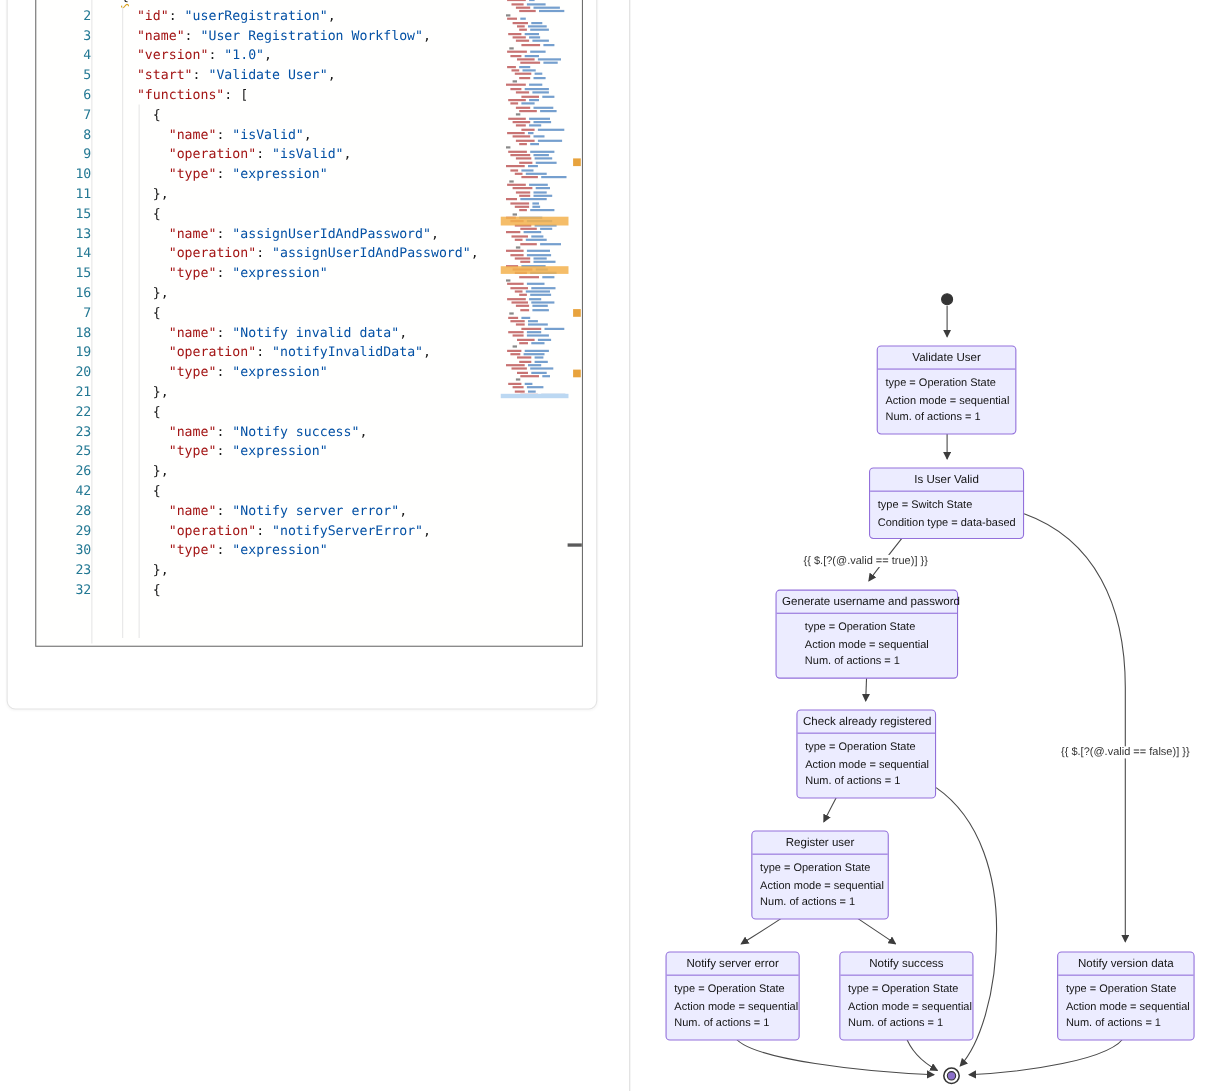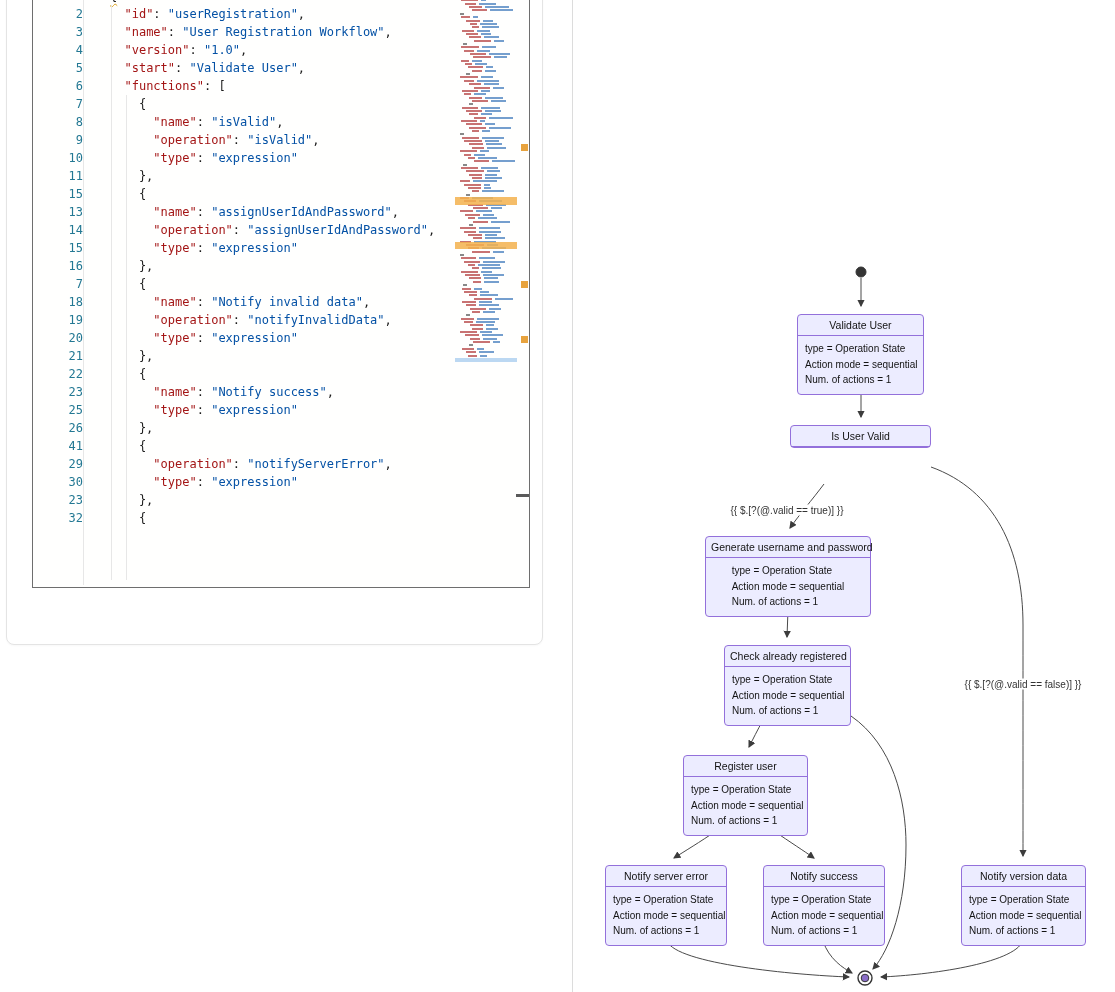--- a/index.html
+++ b/index.html
@@ -178,24 +178,28 @@
     <span class="ln">25</span>
     <span class="ct"><span class="tok-p">      </span><span class="tok-k">"type"</span><span class="tok-p">: </span><span class="tok-s">"expression"</span></span>
   </div>
 
   <div class="cl">
     <span class="ln">26</span>
     <span class="ct"><span class="tok-p">    },</span></span>
   </div>
 
   <div class="cl">
-    <span class="ln">41</span>
+    <span class="ln">42</span>
     <span class="ct"><span class="tok-p">    {</span></span>
   </div>
 
+  <div class="cl">
+    <span class="ln">28</span>
+    <span class="ct"><span class="tok-p">      </span><span class="tok-k">"name"</span><span class="tok-p">: </span><span class="tok-s">"Notify server error"</span><span class="tok-p">,</span></span>
+  </div>
 
   <div class="cl">
     <span class="ln">29</span>
     <span class="ct"><span class="tok-p">      </span><span class="tok-k">"operation"</span><span class="tok-p">: </span><span class="tok-s">"notifyServerError"</span><span class="tok-p">,</span></span>
   </div>
 
   <div class="cl">
     <span class="ln">30</span>
     <span class="ct"><span class="tok-p">      </span><span class="tok-k">"type"</span><span class="tok-p">: </span><span class="tok-s">"expression"</span></span>
   </div>
@@ -686,20 +690,24 @@
   <div class="dnode-title">Validate User</div>
   <div class="dnode-body">
     <div>type = Operation State</div>
     <div>Action mode = sequential</div>
     <div>Num. of actions = 1</div>
   </div>
 </div>
 
 <div class="dnode" style="left:790px;top:425px;width:141px;">
   <div class="dnode-title">Is User Valid</div>
+  <div class="dnode-body">
+    <div>type = Switch State</div>
+    <div>Condition type = data-based</div>
+  </div>
 </div>
 
 <div class="dnode" style="left:705px;top:536px;width:166px;">
   <div class="dnode-title">Generate username and password</div>
   <div class="dnode-body">
     <div>type = Operation State</div>
     <div>Action mode = sequential</div>
     <div>Num. of actions = 1</div>
   </div>
 </div>

